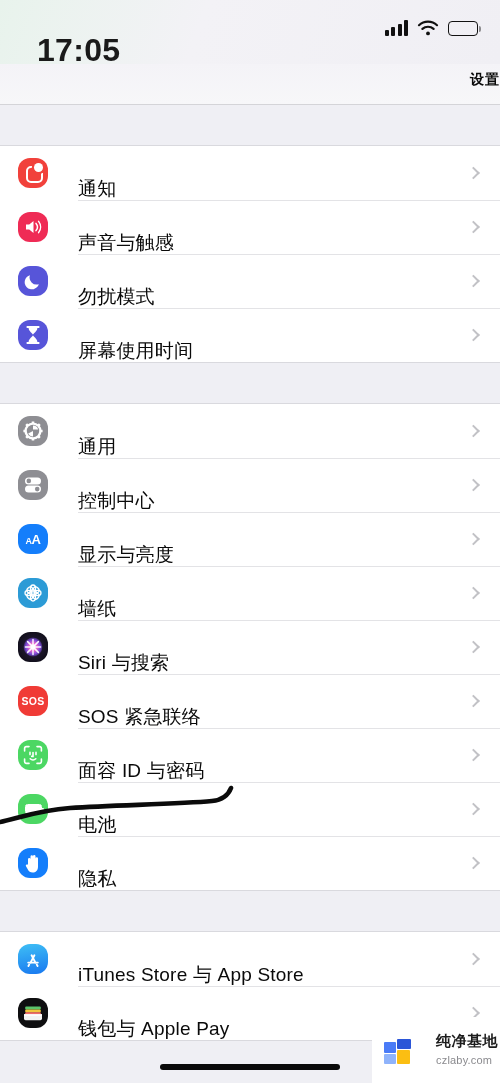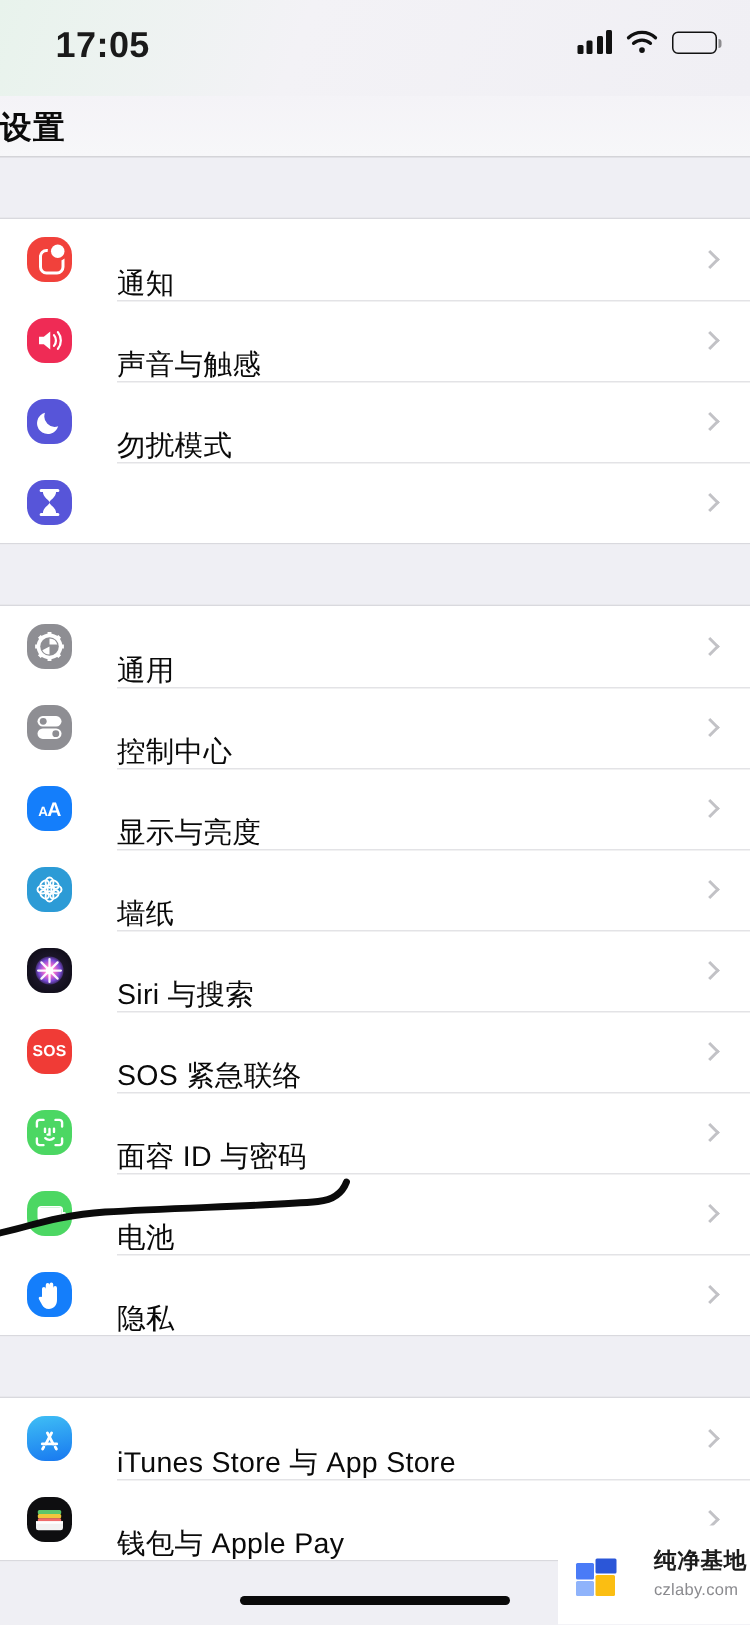--- a/index.html
+++ b/index.html
@@ -15,22 +15,22 @@
     background:#EFEFF4;
   }
 
   
   .statusbar {
     position:relative;
     height:64px;
     background:linear-gradient(110deg,#e8f3ec 0%,#f3f2f6 40%,#f0eff4 100%);
   }
   .status-time {
-    position:absolute; left:37px; top:17px;
-    font-size:24px; font-weight:700; color:#1a1a1a;
+    position:absolute; left:37px; top:32px;
+    font-size:32px; font-weight:700; color:#1a1a1a;
     letter-spacing:0.3px;
   }
   .status-right {
     position:absolute; right:22px; top:20px;
     display:flex; align-items:flex-end; gap:9px;
   }
   .signal { display:flex; align-items:flex-end; gap:2.5px; height:16px; }
   .signal i { display:block; width:4px; background:#111; border-radius:1px; }
   .signal i:nth-child(1){ height:6px; }
   .signal i:nth-child(2){ height:9px; }
@@ -50,22 +50,22 @@
 
   
   .navbar {
     position:relative;
     height:41px;
     background:linear-gradient(180deg,#f4f3f7 0%,#f7f7f9 100%);
     border-bottom:1px solid #d4d4d8;
   }
   .nav-title {
     position:absolute; left:0; right:0; top:7px;
-    text-align:left;
-    font-size:21px; font-weight:700; color:#0b0b0b;
+    text-align:right;
+    font-size:14px; font-weight:700; color:#0b0b0b;
     letter-spacing:1px;
   }
   .group { background:#FFFFFF; }
   .group-gap { height:40px; background:#EFEFF4; }
   .group-top-line { border-top:1px solid #d9d9de; }
   .group-bottom-line { border-bottom:1px solid #d9d9de; }
 
   .row {
     position:relative;
     height:54px;
@@ -250,20 +250,21 @@
       <span class="chevron"></span>
     </div>
 
     <div class="row">
       <span class="row-icon ic-screentime">
         <svg width="18" height="20" viewBox="0 0 18 20">
           <path d="M3.4 2h11.2M3.4 18h11.2" stroke="#fff" stroke-width="2" stroke-linecap="round"></path>
           <path d="M4.6 2.8c0 4 4.4 5.4 4.4 7.2s-4.4 3.2-4.4 7.2h8.8c0-4-4.4-5.4-4.4-7.2s4.4-3.2 4.4-7.2z" fill="#fff"></path>
         </svg>
       </span>
+      <span class="row-label">屏幕使用时间</span>
       <span class="chevron"></span>
     </div>
   </div>
 
   <div class="group-gap"></div>
 
   <div class="group group-top-line group-bottom-line">
 
     <div class="row">
       <span class="row-icon ic-general">

